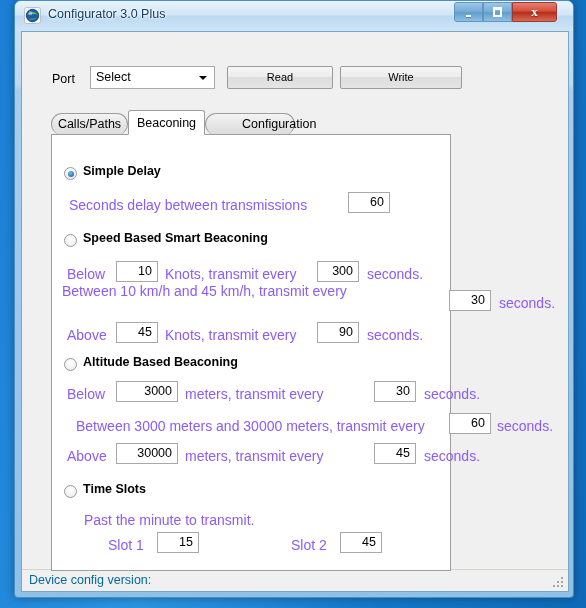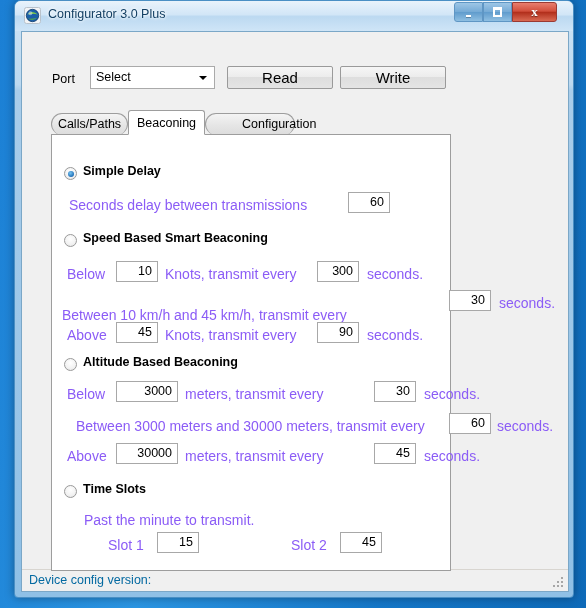--- a/index.html
+++ b/index.html
@@ -178,28 +178,28 @@
   }
 
   .tbbtn {
     position: absolute;
     top: 9px;
     height: 23px;
     background: linear-gradient(180deg,#f6f6f6 0%, #ececec 48%, #dedede 50%, #e4e4e4 100%);
     border: 1px solid #9a9a9a;
     border-radius: 2px;
     box-sizing: border-box;
-    font-size: 15px;
+    font-size: 11px;
     color: #000;
     text-align: center;
     line-height: 21px;
     cursor: default;
   }
   #btn-read  { left: 205px; width: 106px; }
-  #btn-write { left: 318px; width: 106px; }
+  #btn-write { left: 318px; width: 122px; }
 
   
   #tabstrip {
     position: absolute;
     left: 29px; top: 81px;
     height: 22px;
   }
   .tab {
     position: absolute;
     top: 0;
@@ -373,21 +373,21 @@
 
         <div class="radio" style="left:12px; top:99px;"></div>
         <div class="group-title" style="left:31px; top:96px;">Speed Based Smart Beaconing</div>
 
         <div class="lbl" style="left:15px; top:131px;">Below</div>
         <div class="txtbox" style="left:64px; top:126px; width:42px;">10</div>
         <div class="lbl" style="left:113px; top:131px;">Knots, transmit every</div>
         <div class="txtbox" style="left:265px; top:126px; width:42px;">300</div>
         <div class="lbl" style="left:315px; top:131px;">seconds.</div>
 
-        <div class="lbl" style="left:10px; top:148px;margin-top:24px;">Between 10 km/h and 45 km/h, transmit every</div>
+        <div class="lbl" style="left:10px; top:148px;">Between 10 km/h and 45 km/h, transmit every</div>
         <div class="txtbox" style="left:397px; top:155px; width:42px;">30</div>
         <div class="lbl" style="left:447px; top:160px;">seconds.</div>
 
         <div class="lbl" style="left:15px; top:192px;">Above</div>
         <div class="txtbox" style="left:64px; top:187px; width:42px;">45</div>
         <div class="lbl" style="left:113px; top:192px;">Knots, transmit every</div>
         <div class="txtbox" style="left:265px; top:187px; width:42px;">90</div>
         <div class="lbl" style="left:315px; top:192px;">seconds.</div>
 
         <div class="radio" style="left:12px; top:223px;"></div>

